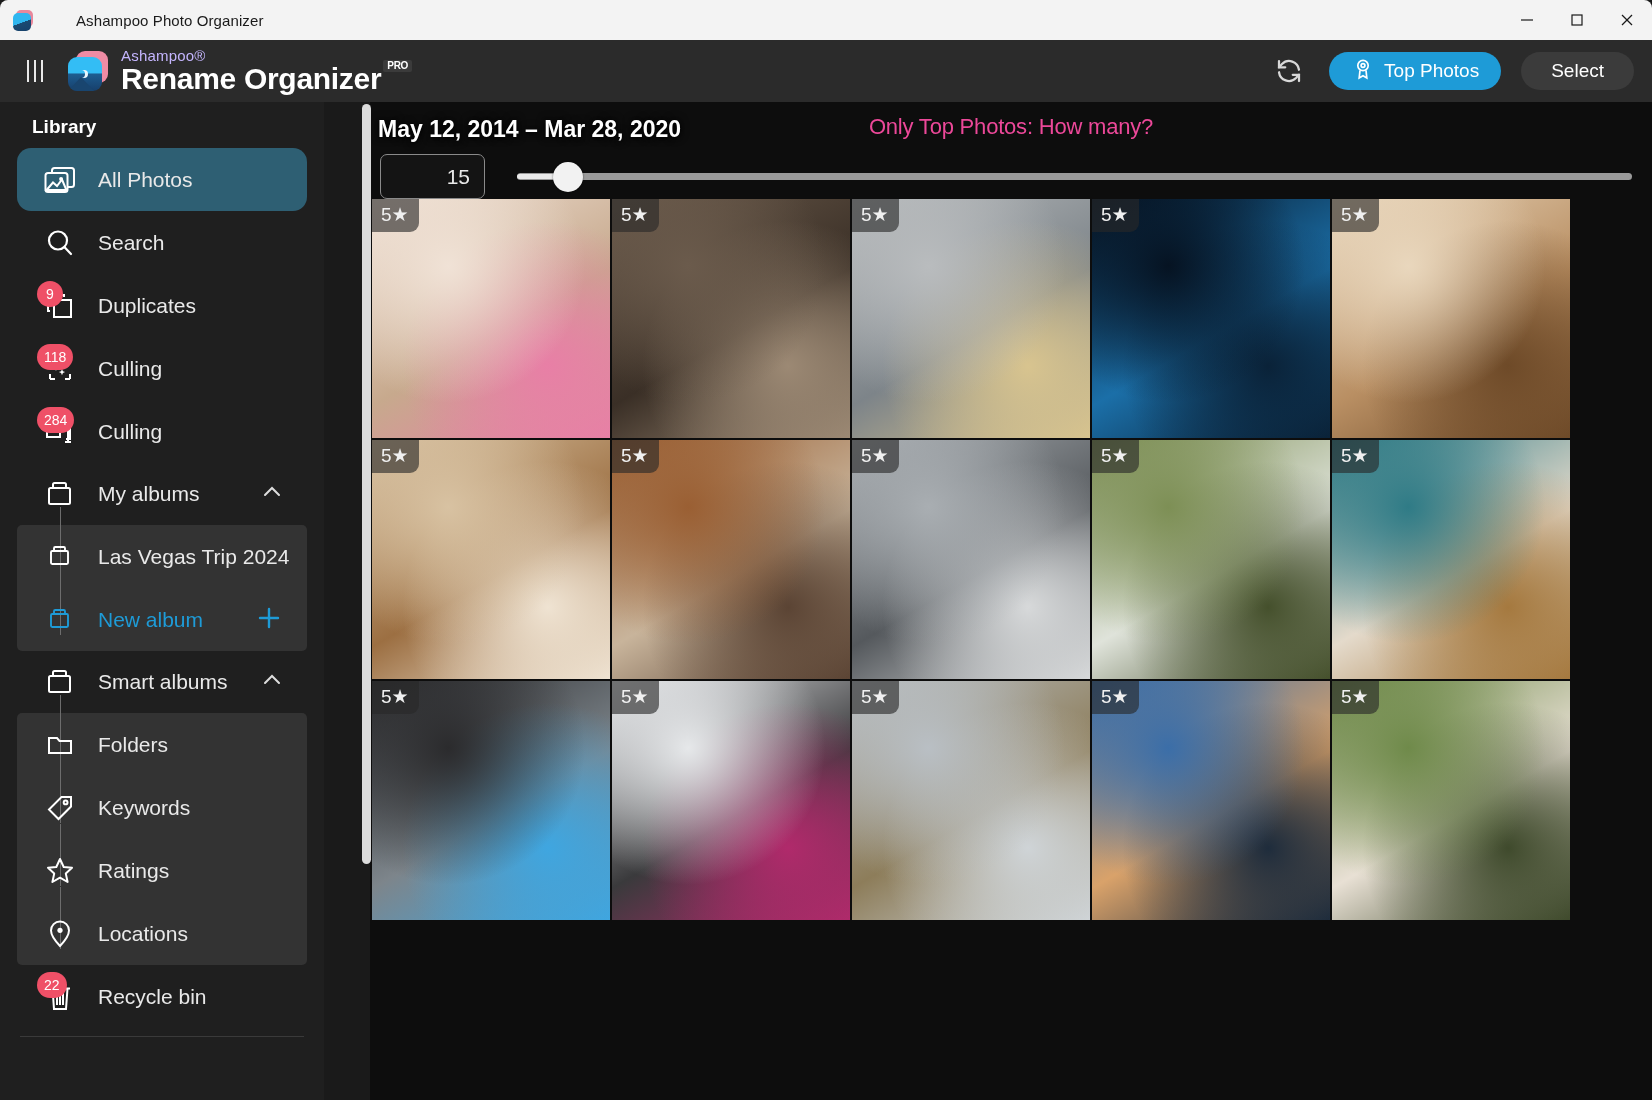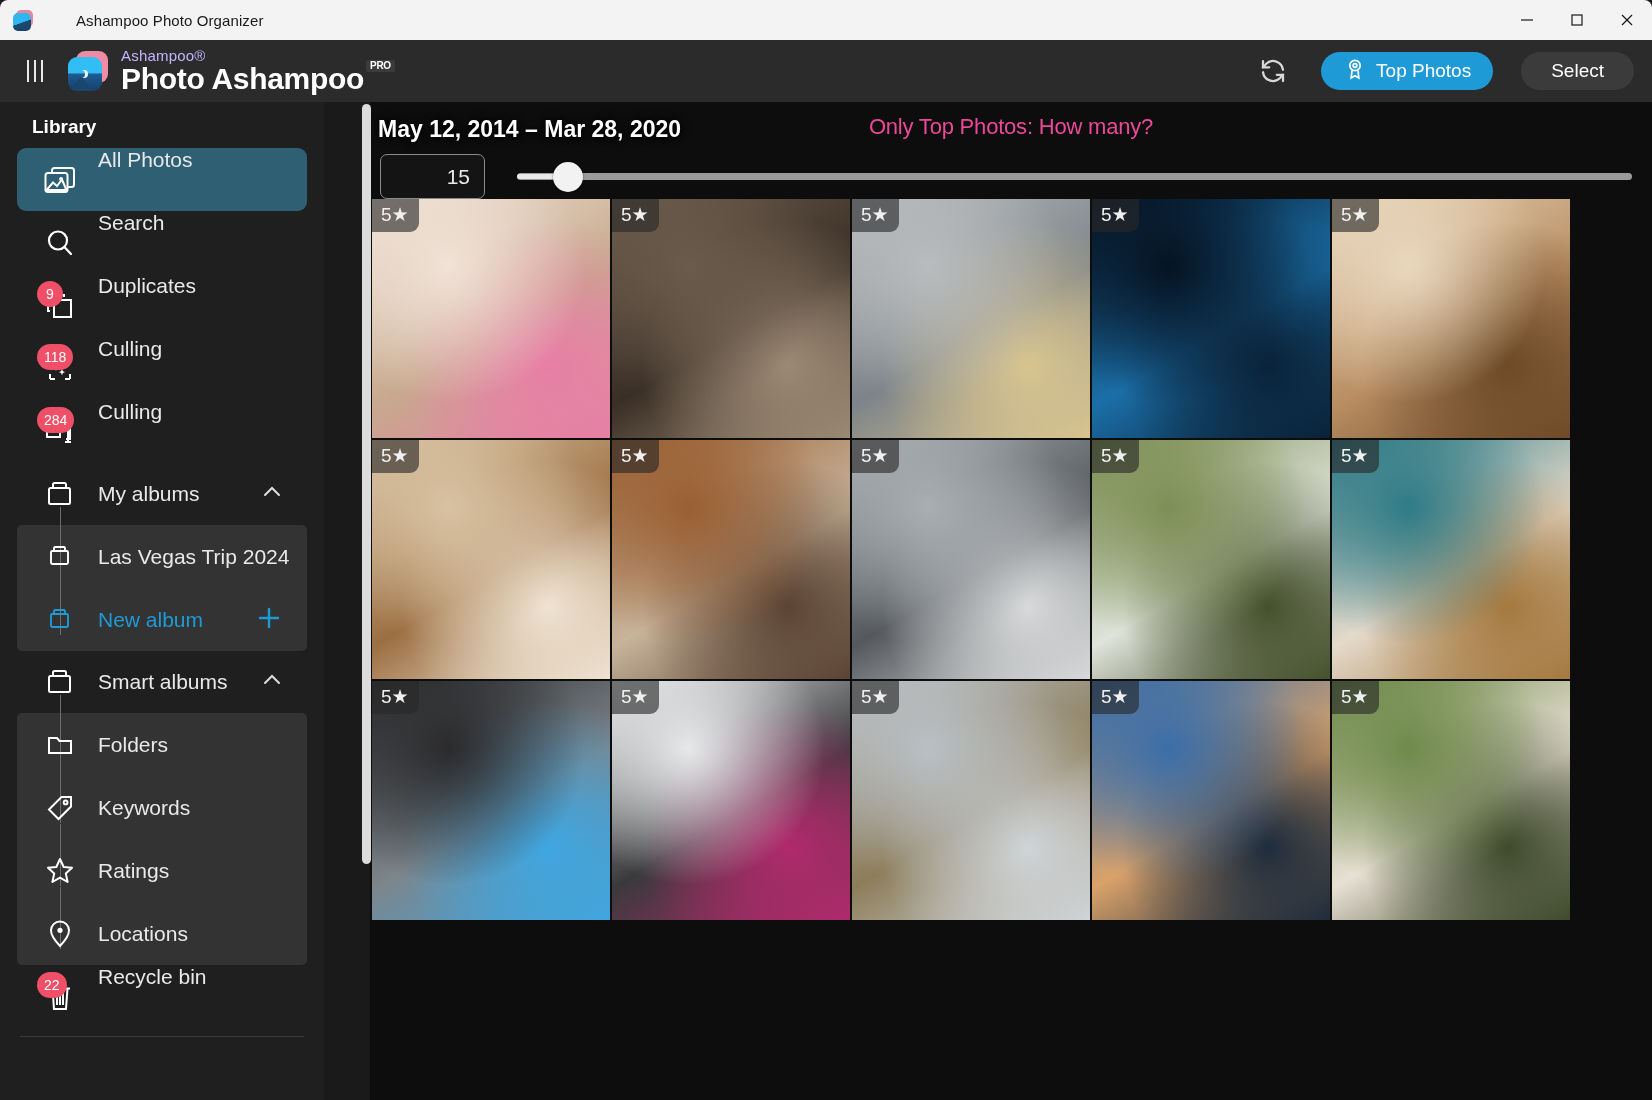--- a/index.html
+++ b/index.html
@@ -65,21 +65,21 @@
   }
   .brand-text { line-height: 1; }
   .brand-top { font-size: 15px; color: #c4b5fd; letter-spacing: .2px; margin-bottom: 1px;}
   .brand-main { font-size: 30px; font-weight: bold; color: #ffffff; letter-spacing: -.3px;
     display: flex; align-items: flex-start; }
   .brand-pro {
     font-size: 10px; font-weight: bold; color: #ffffff; background: #3b3b3b;
     padding: 1px 4px; border-radius: 2px; margin-top: -4px; margin-left: 2px;
   }
   .header-right {
-    margin-left: auto; display: flex; align-items: center; gap: 28px; margin-right: 18px;
+    margin-left: auto; display: flex; align-items: center; gap: 20px; margin-right: 18px;
   }
   .icon-btn-round {
     width: 40px; height: 40px; border-radius: 50%;
     display: flex; align-items: center; justify-content: center;
   }
   .pill {
     height: 38px; border-radius: 19px; display: flex; align-items: center; gap: 9px;
     padding: 0 22px; font-size: 19px; color: #fff;
   }
   .pill.accent { background: #1e9bd7; }
@@ -88,22 +88,22 @@
   
   .sidebar {
     position: absolute; left: 0; top: 102px; width: 324px; height: 998px;
     background: #1f1f1f; overflow: hidden;
   }
   .lib-title {
     font-size: 19px; font-weight: bold; color: #ffffff;
     margin: 14px 0 10px 32px;
   }
   .nav-item {
-    position: relative; height: 63px; margin: 0 17px; border-radius: 9px;
-    display: flex; padding-left: 23px;
+    position: relative; height: 63px; margin: 0 17px; border-radius: 14px;
+    display: flex; align-items: center; padding-left: 23px;
   }
   .nav-item.active { background: #2e5f73; }
   .nav-icon { width: 40px; flex: none; display: flex; align-items: center; justify-content: center; }
   .nav-label { font-size: 21px; color: #e9e9e9; margin-left: 18px; }
   .nav-label.accent { color: #1e9bd7; }
   .badge {
     position: absolute; left: 20px; top: 7px;
     min-width: 26px; height: 26px; padding: 0 7px; border-radius: 13px;
     background: #ef5067; color: #fff; font-size: 14px;
     display: flex; align-items: center; justify-content: center; z-index: 3;
@@ -214,21 +214,21 @@
     <div class="brand-icon">
       <div class="bsq b1"></div>
       <div class="bsq b2">
           <div class="moon"></div>
           <div class="mount"></div>
         </div>
     </div>
     <div class="brand-text">
       <div class="brand-top">Ashampoo®</div>
       <div class="brand-main">
-        <span>Photo Ashampoo</span>
+        <span>Rename Organizer</span>
         <span class="brand-pro">PRO</span>
       </div>
     </div>
   </div>
   <div class="header-right">
     <div class="icon-btn-round">
       <svg width="30" height="30" viewBox="0 0 24 24" fill="none" stroke="#d8d8d8" stroke-width="1.8" stroke-linecap="round">
         <path d="M20 11a8 8 0 0 0-13.6-4.6L4 9"></path>
           <polyline points="4,4 4,9 9,9"></polyline>
         <path d="M4 13a8 8 0 0 0 13.6 4.6L20 15"></path>

